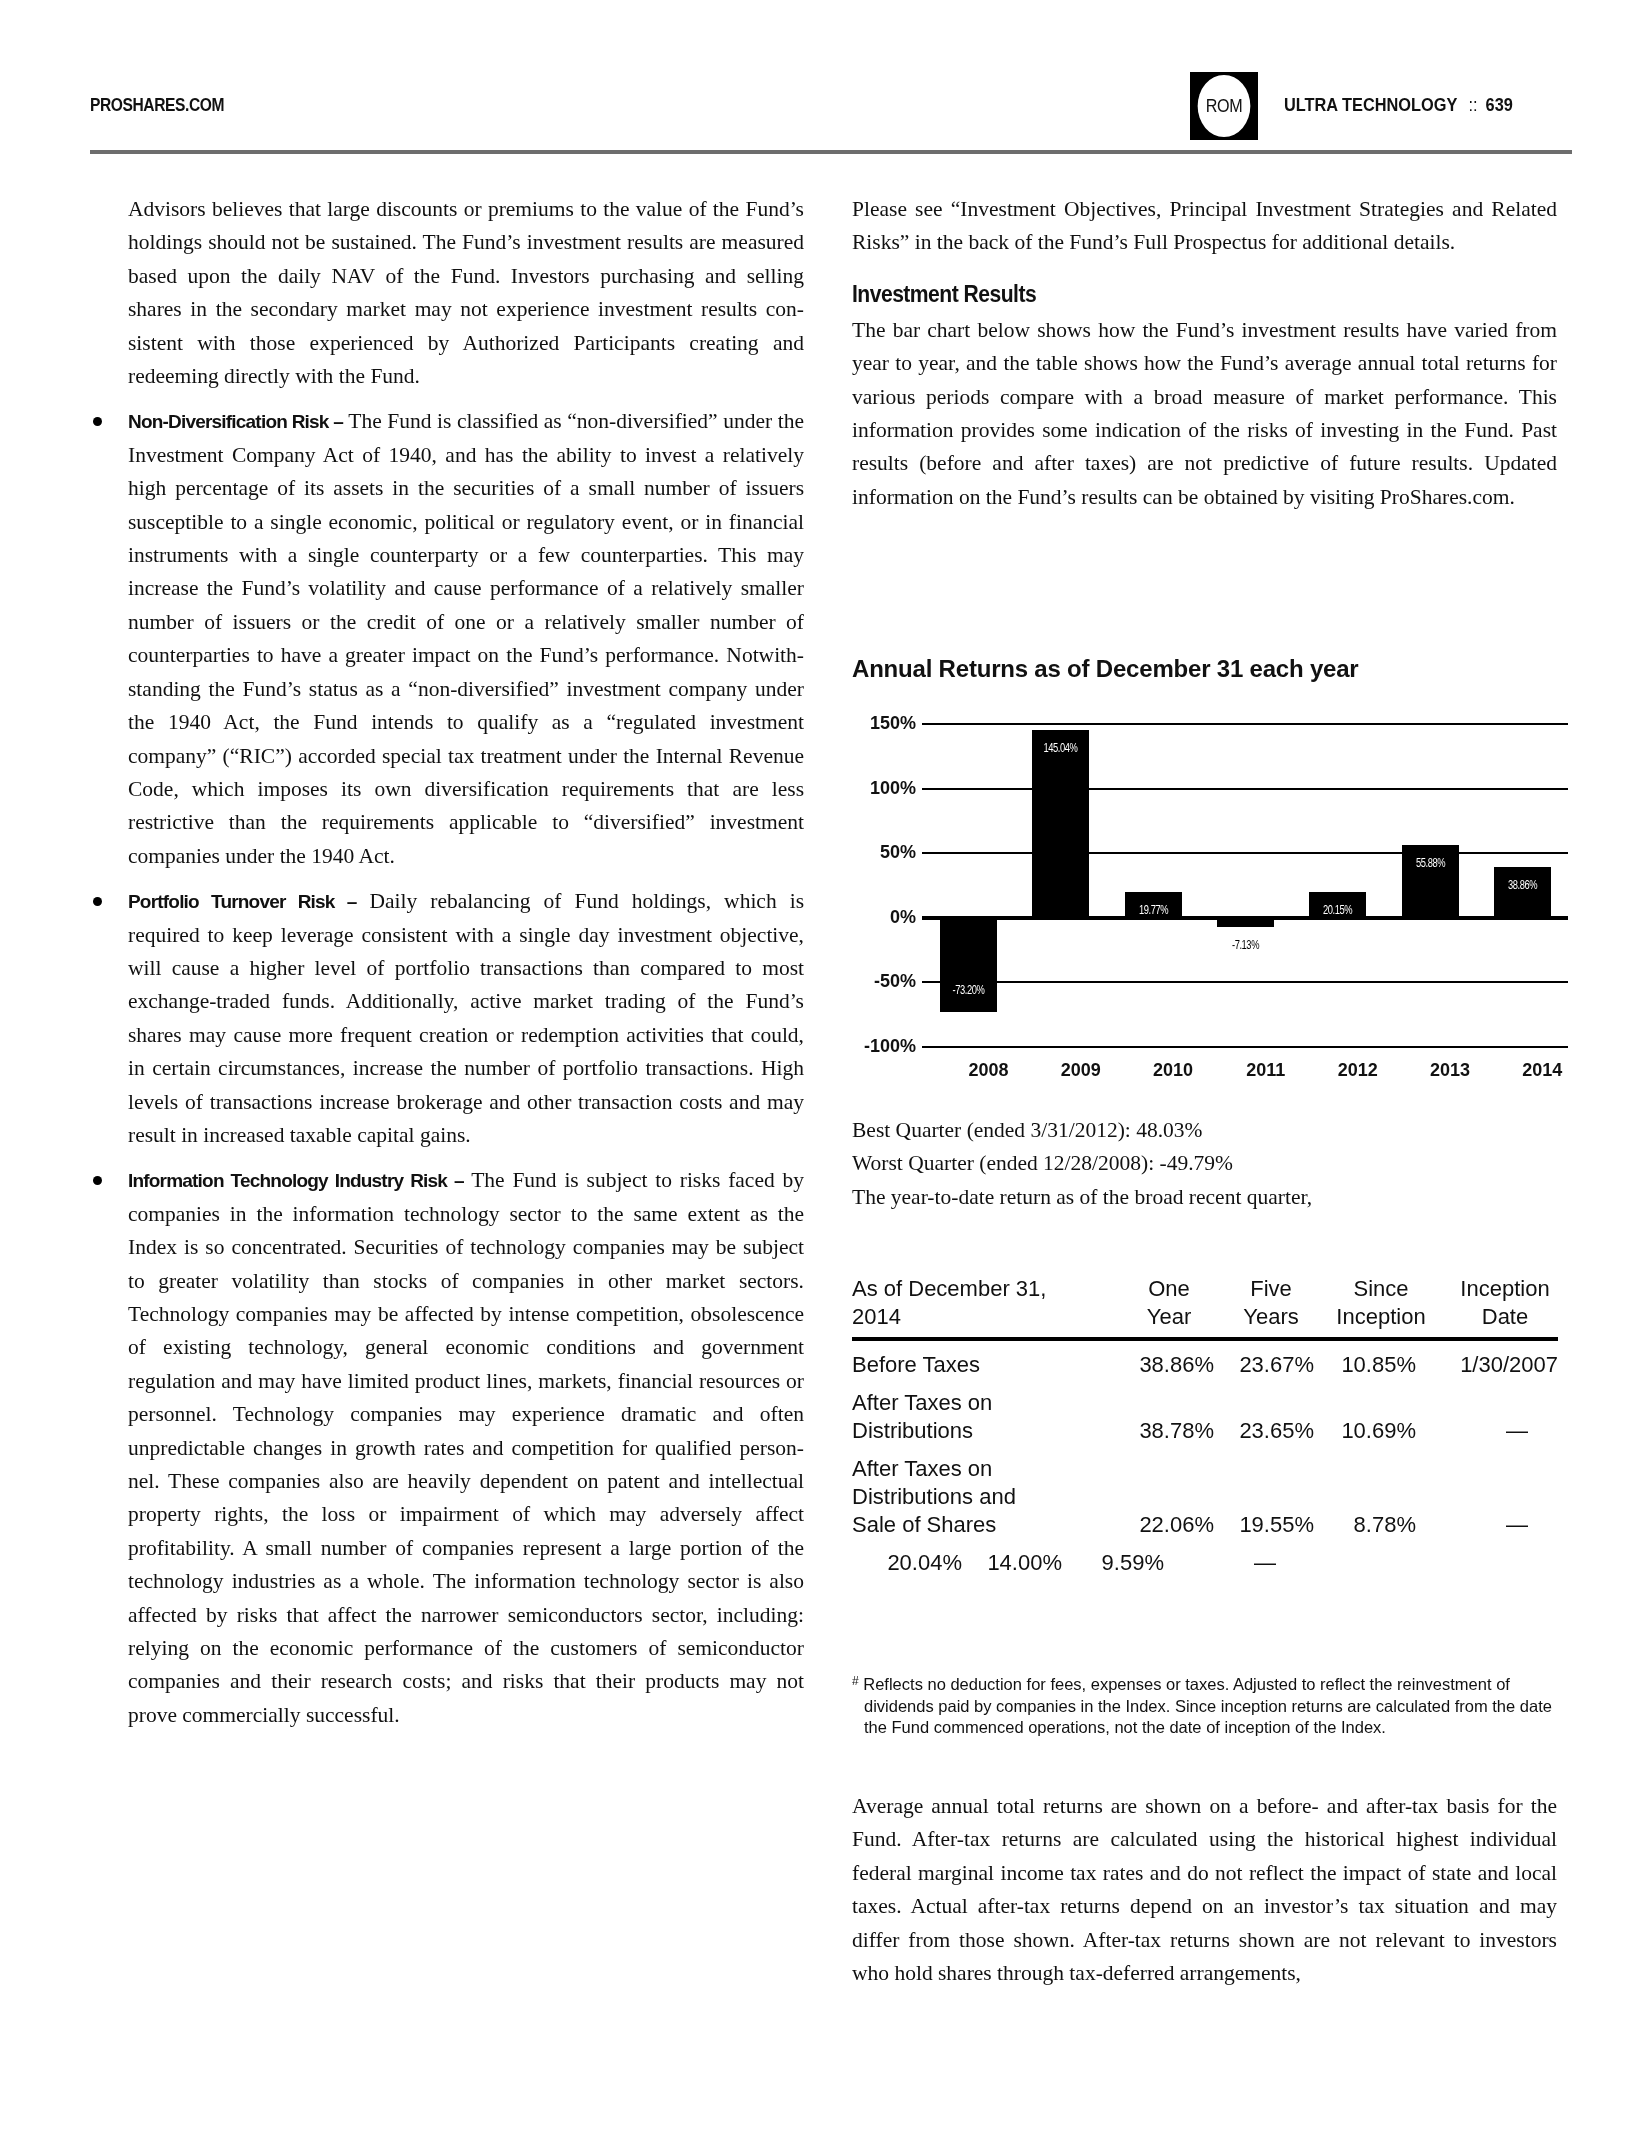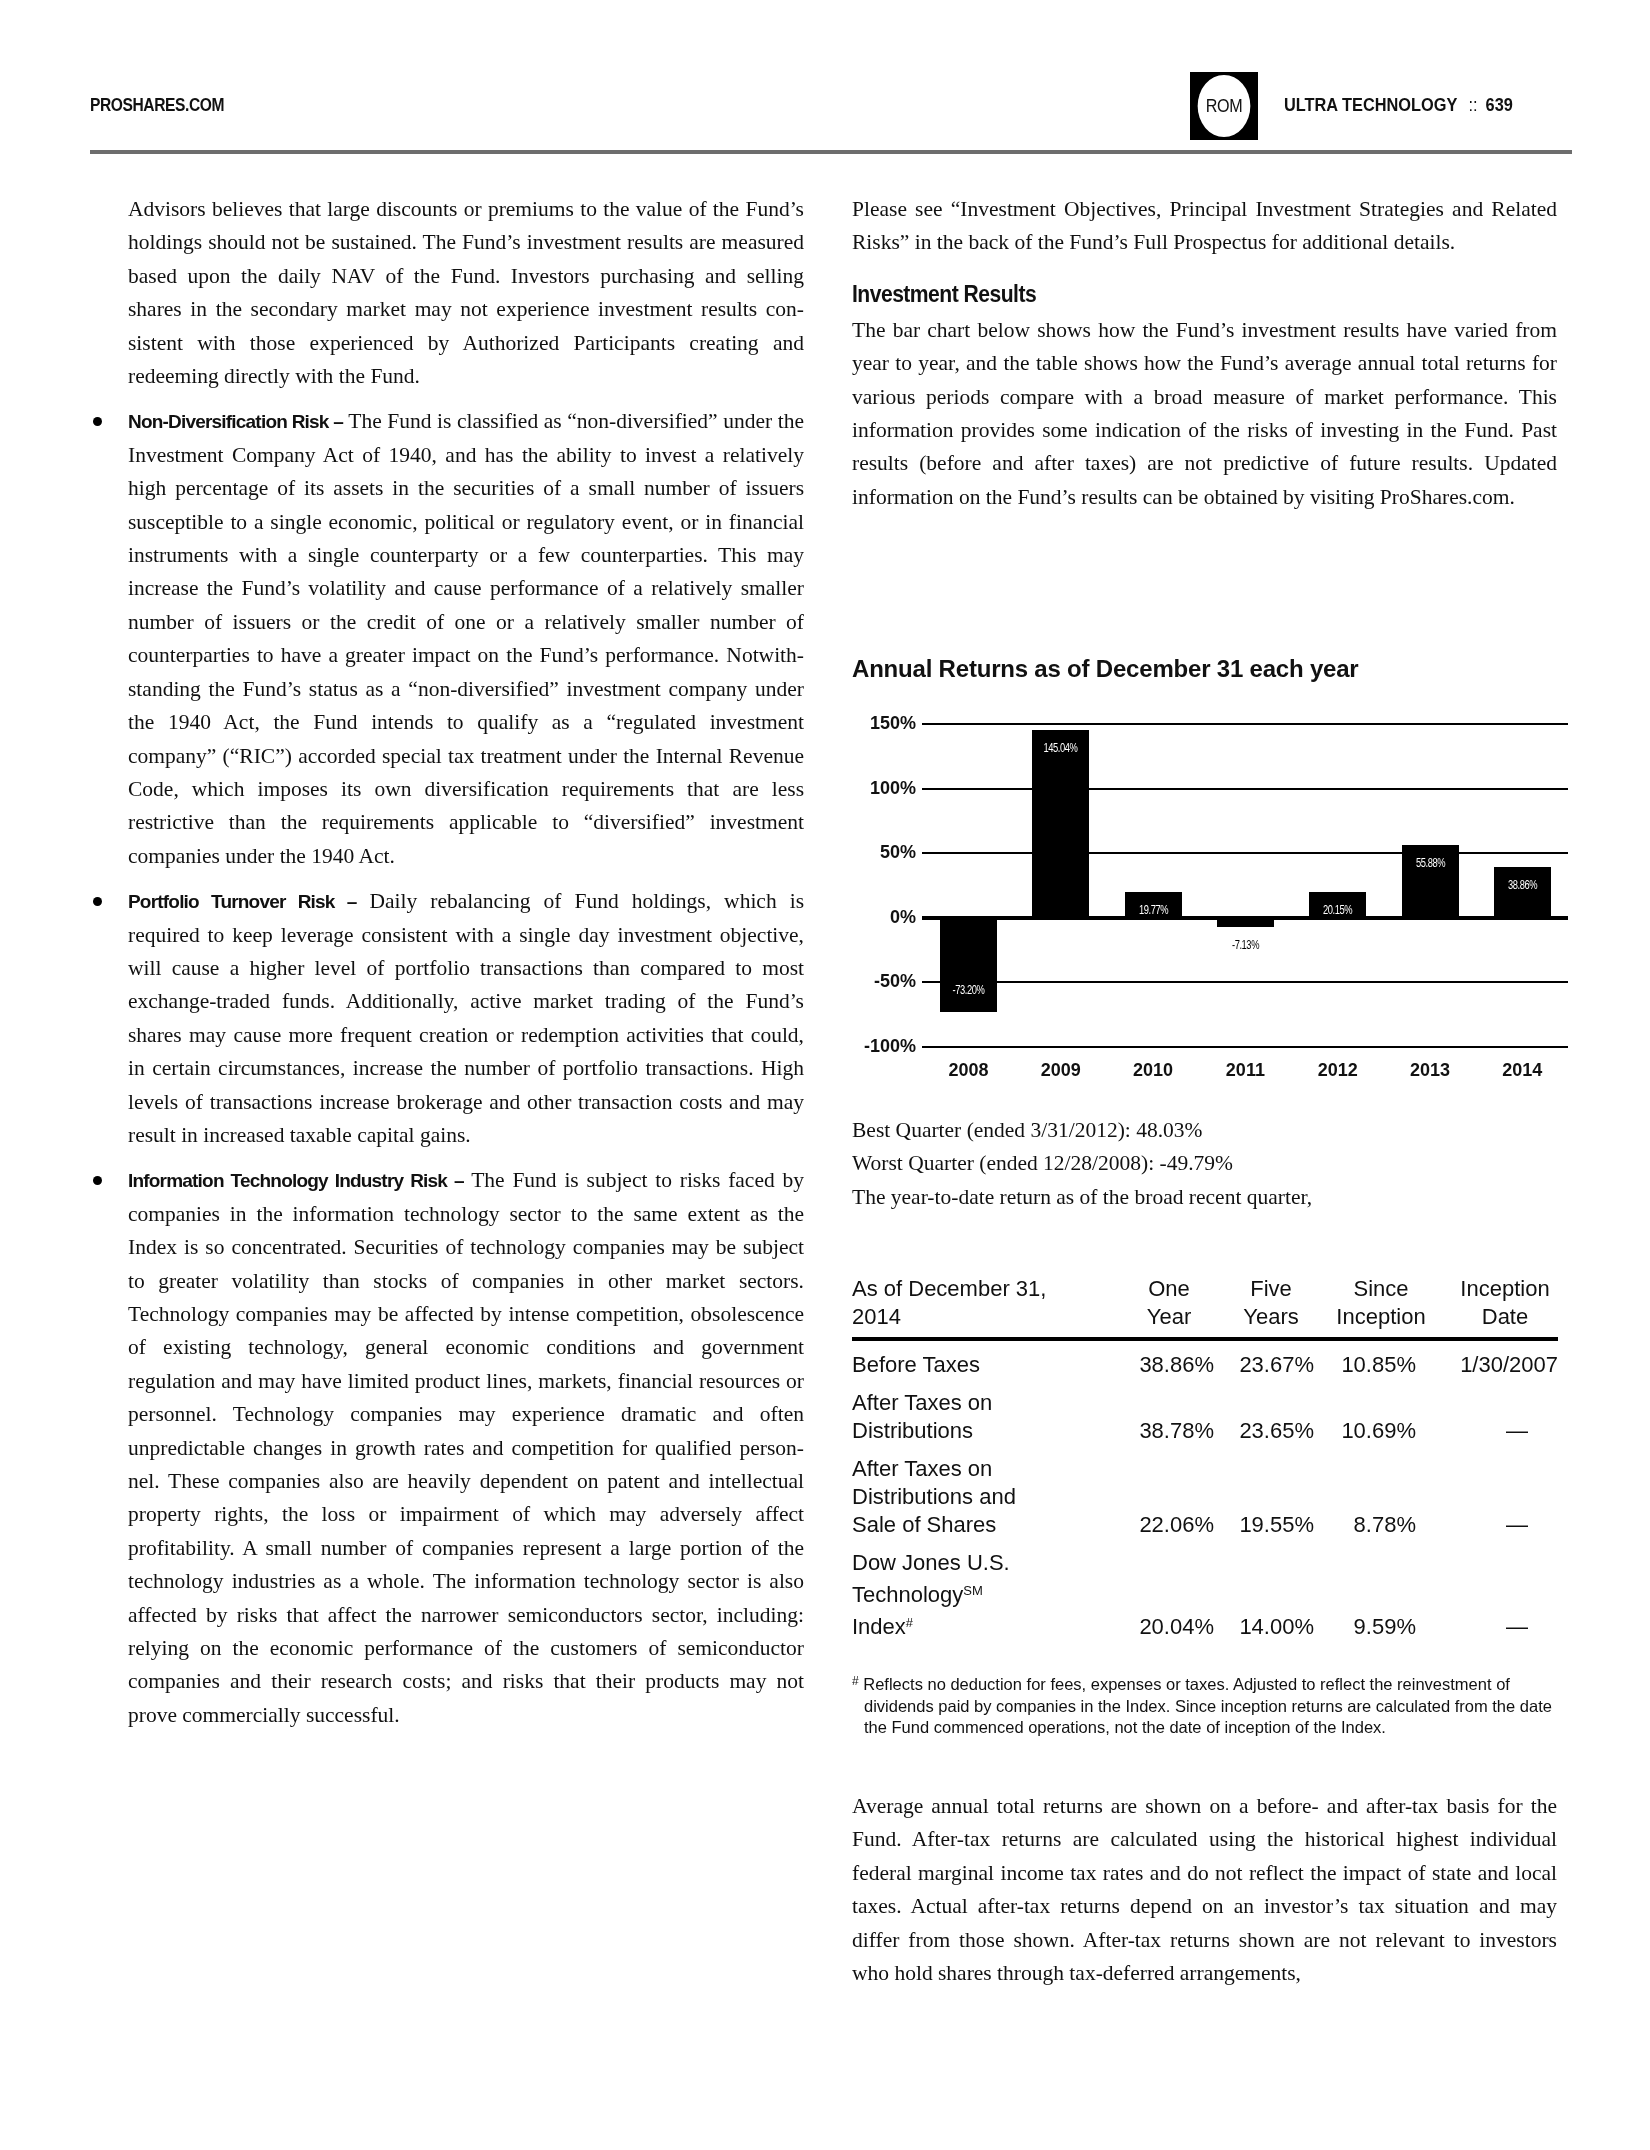--- a/index.html
+++ b/index.html
@@ -25,21 +25,21 @@
   
   .chart-title { position: absolute; left: 852px; top: 655px; font-family: "Liberation Sans", sans-serif; font-weight: bold; font-size: 24px; letter-spacing: -0.2px; }
   .chart { position: absolute; left: 840px; top: 708px; width: 740px; height: 390px; }
   .gridline { position: absolute; left: 82px; width: 646px; height: 2px; background: #000; }
   .gridline.zero { height: 4px; }
   .ytick { position: absolute; left: 0; width: 76px; text-align: right; font-family: "Liberation Sans", sans-serif; font-weight: bold; font-size: 18px; }
   .bar { position: absolute; width: 57px; background: #000; }
   .bar-label { position: absolute; width: 57px; text-align: center; font-family: "Liberation Sans", sans-serif; font-size: 13px; letter-spacing: -0.6px; transform: scaleX(0.72); }
   .bar-label.in { color: #fff; }
   .bar-label.out { color: #000; }
-  .xtick { position: absolute; top: 352px; width: 80px; text-align: center; font-family: "Liberation Sans", sans-serif; font-weight: bold; font-size: 18px; }
+  .xtick { position: absolute; top: 352px; width: 80px; text-align: right; font-family: "Liberation Sans", sans-serif; font-weight: bold; font-size: 18px; }
 
   .quarter-block { position: absolute; left: 852px; top: 1114px; width: 720px; font-size: 21.5px; line-height: 33.4px; }
 
   
   .tbl { position: absolute; left: 852px; top: 1275px; width: 706px; font-family: "Liberation Sans", sans-serif; font-size: 22px; }
   .tbl-title { font-weight: bold; font-size: 21px; line-height: 22px; letter-spacing: -0.3px; }
   .tbl-head { display: flex; line-height: 28px; border-bottom: 4px solid #000; padding-bottom: 6px; }
   .tbl-row { display: flex; line-height: 28px; margin-top: 10px; align-items: flex-end; }
   .c0 { width: 252px; text-align: left; }
   .c1 { width: 110px; text-align: right; }
@@ -187,25 +187,20 @@
       <div>Distributions and</div>
       <div>Sale of Shares</div>
     </div>
     <div class="c1">22.06%</div>
     <div class="c2">19.55%</div>
     <div class="c3">8.78%</div>
     <div class="c4 dash">—</div>
   </div>
 
   <div class="tbl-row">
-    <div class="c0">
-      <div>Dow Jones U.S.</div>
-      <div><span>Technology</span><sup>SM</sup></div>
-      <div><span>Index</span><sup>#</sup></div>
-    </div>
     <div class="c1">20.04%</div>
     <div class="c2">14.00%</div>
     <div class="c3">9.59%</div>
     <div class="c4 dash">—</div>
   </div>
 </div>
 
 <div class="footnote">
   <sup style="font-size:12px;vertical-align:5px;">#</sup>
   <span>Reflects no deduction for fees, expenses or taxes. Adjusted to reflect the reinvestment of dividends paid by companies in the Index. Since inception returns are calculated from the date the Fund commenced operations, not the date of inception of the Index.</span>

